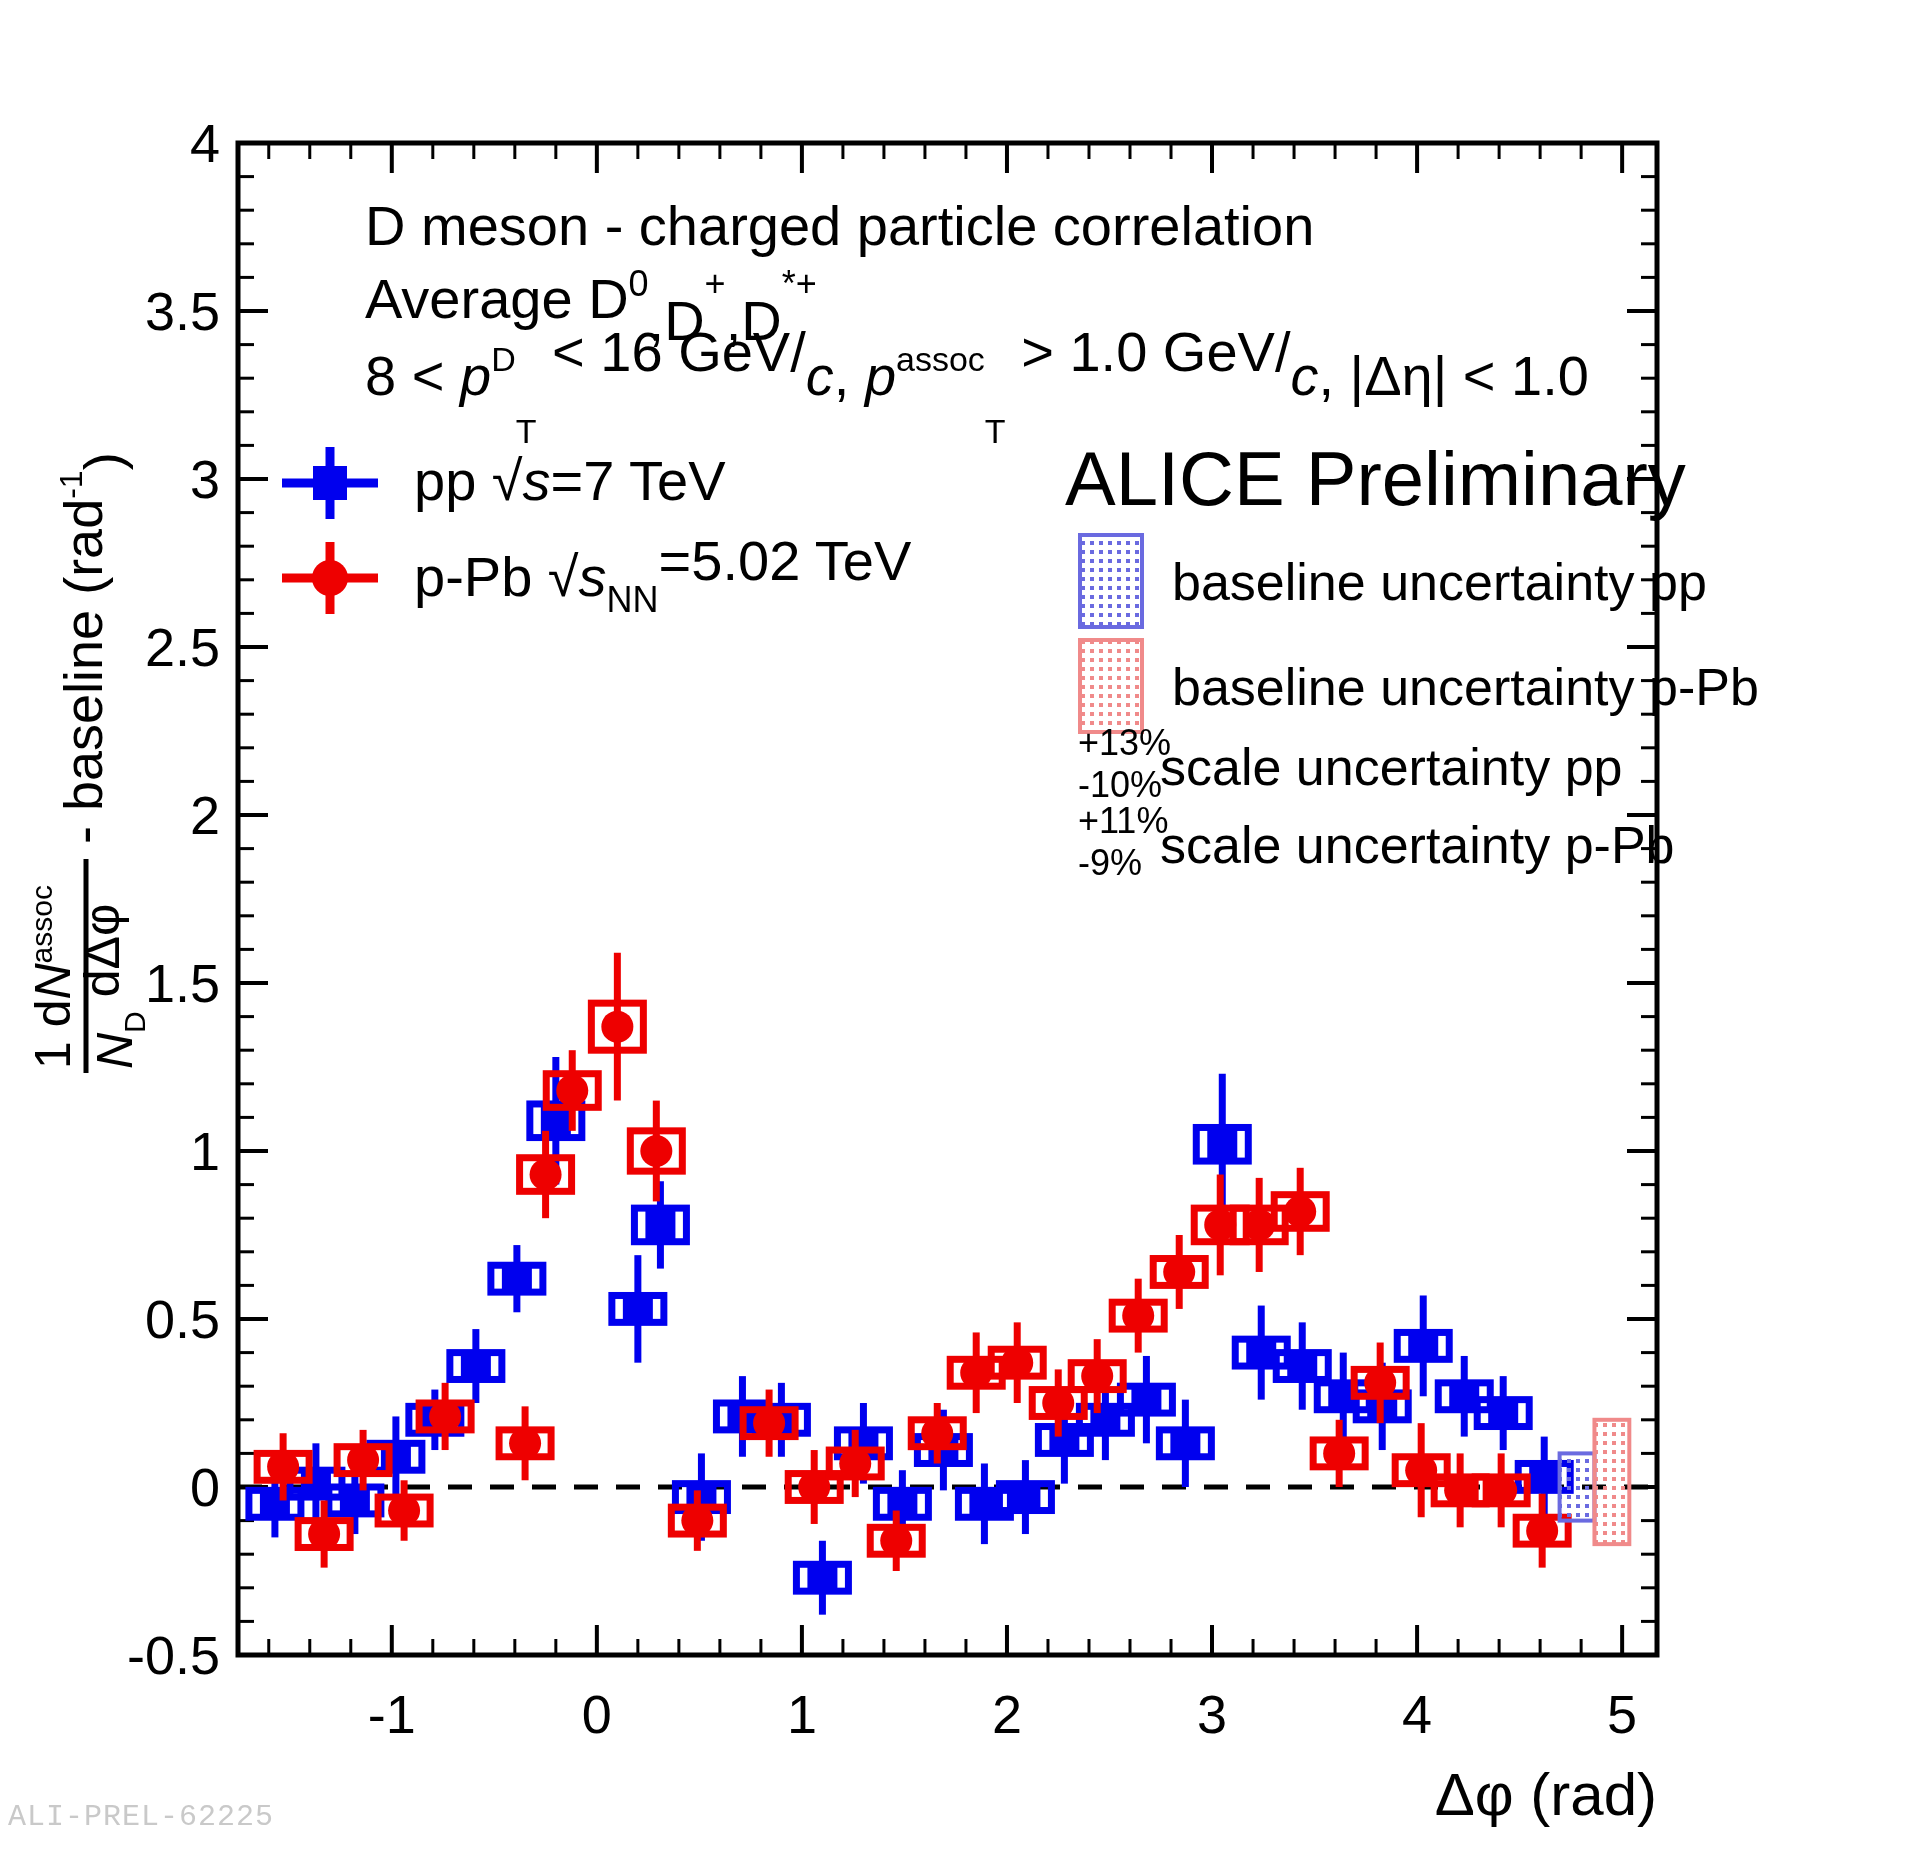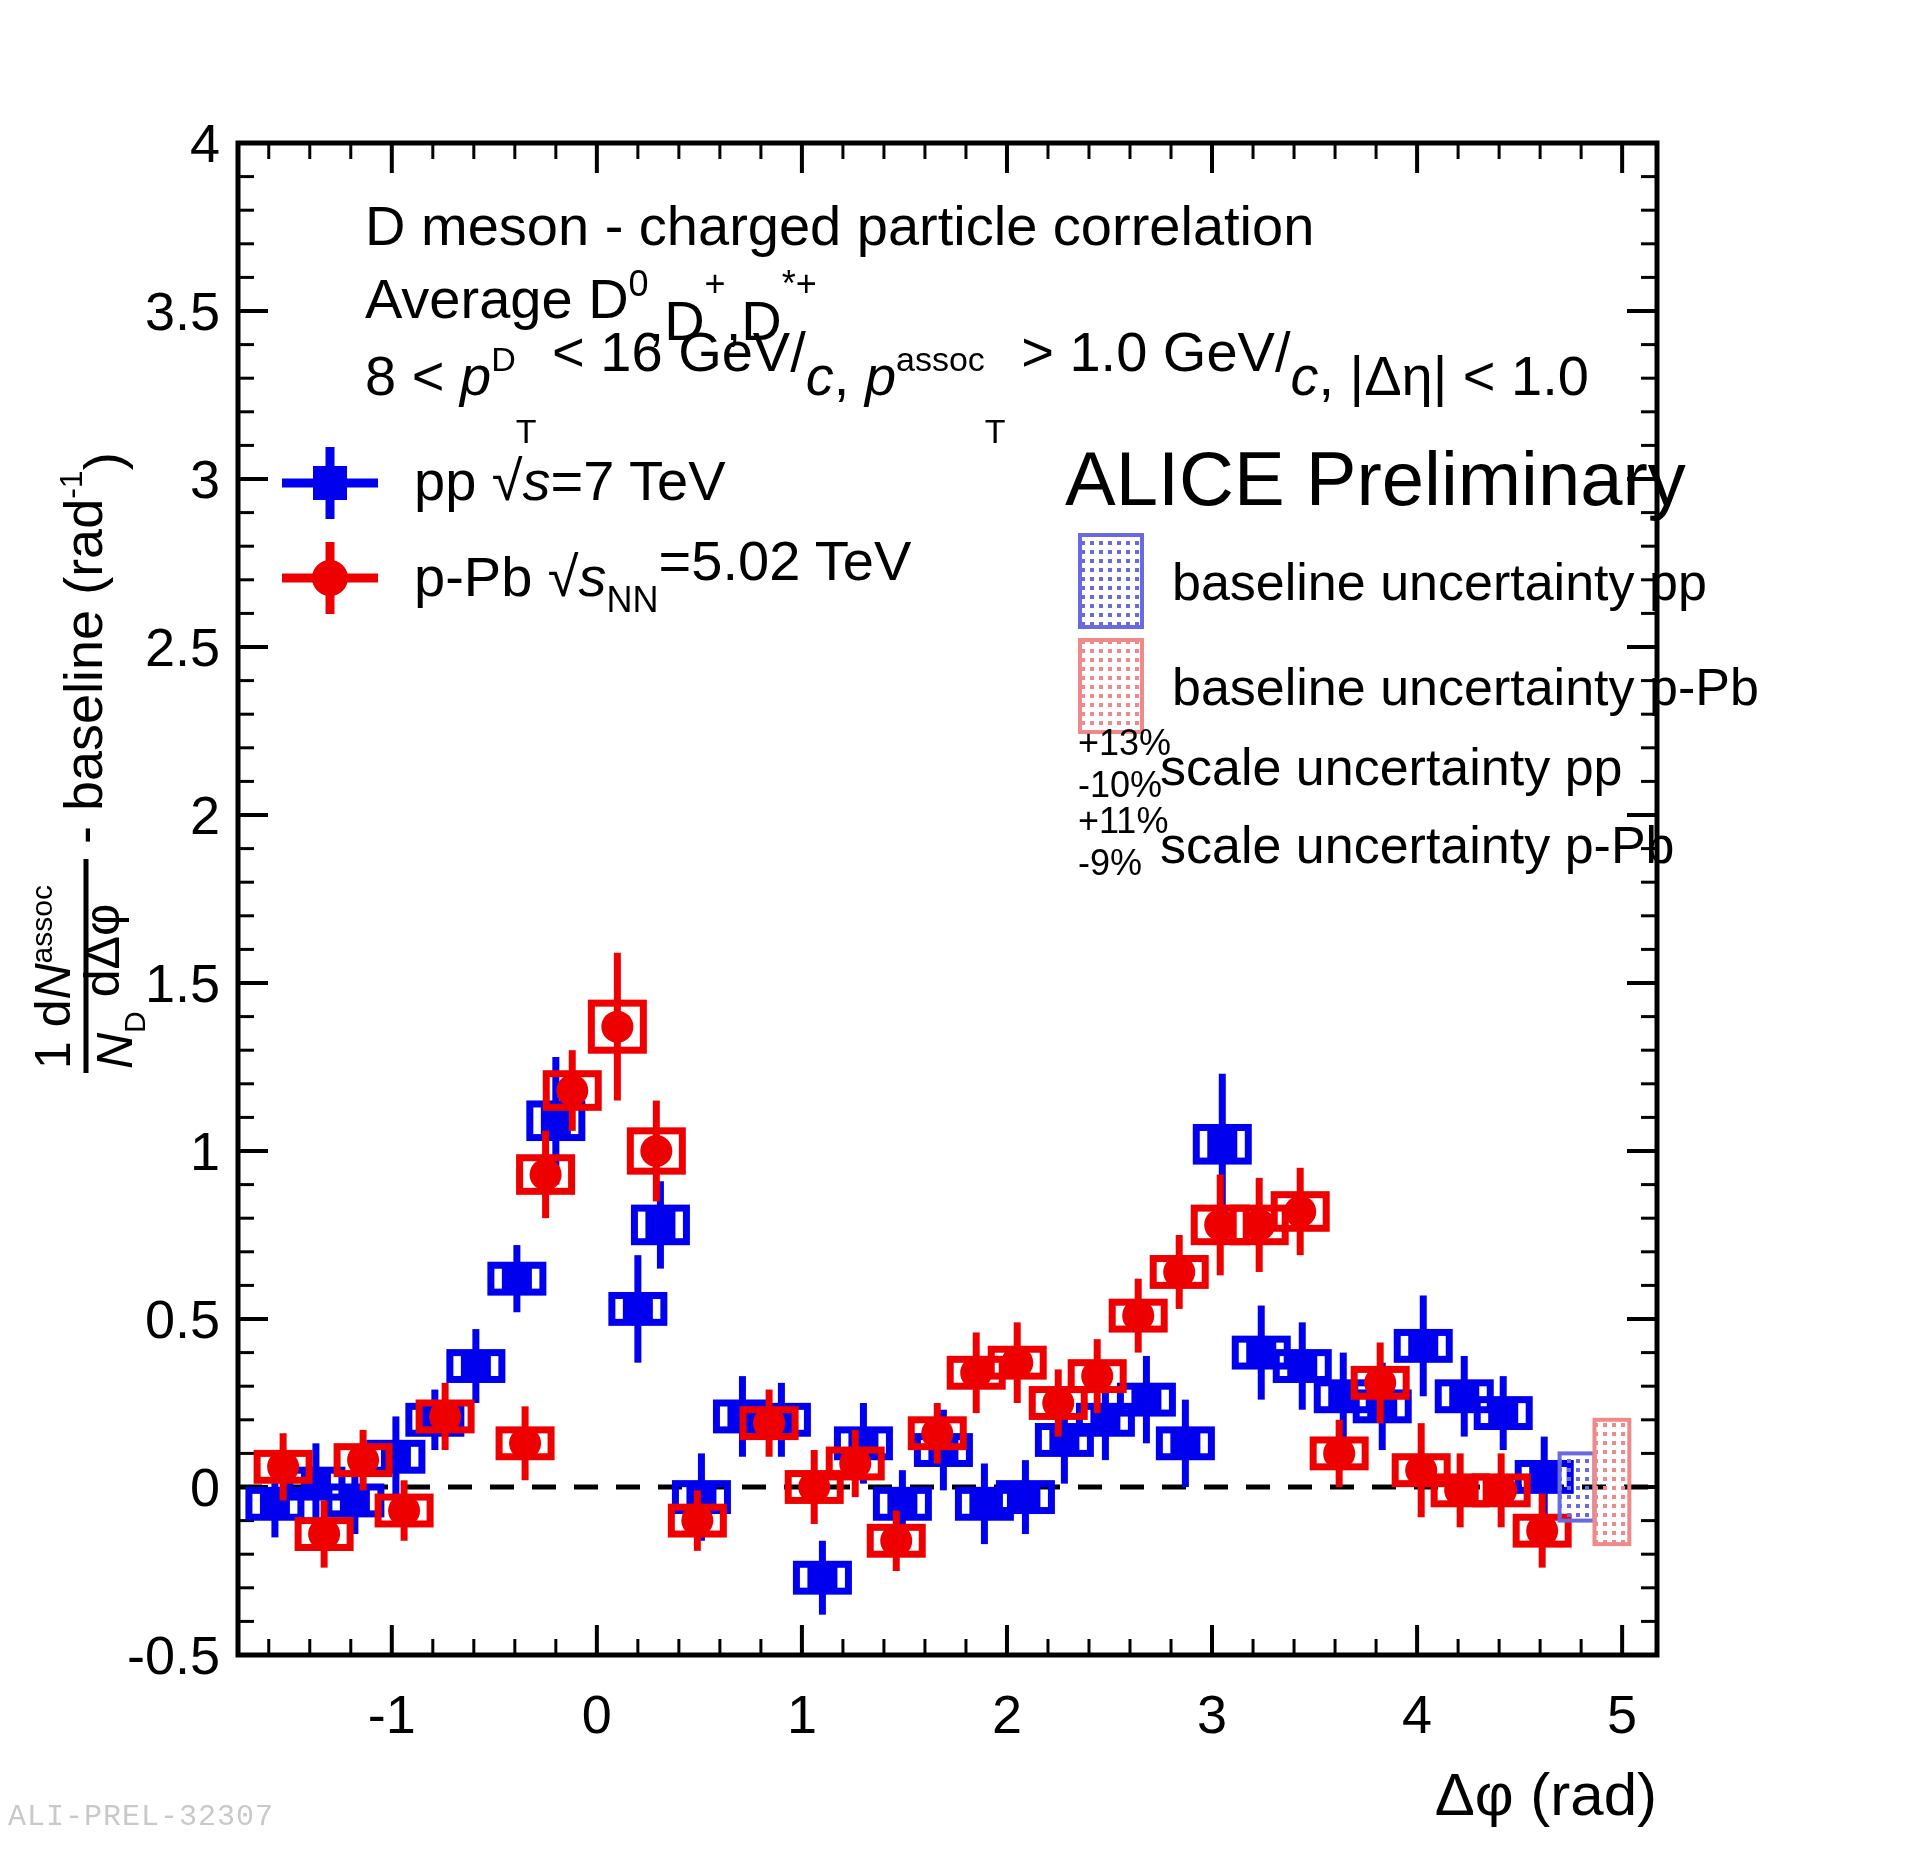--- a/index.html
+++ b/index.html
@@ -571,14 +571,14 @@
         </g>
         <text x="1172" y="705" font-size="52" text-anchor="start" font-style="normal" font-weight="normal" fill="#000">baseline uncertainty p-Pb</text>
         <text x="1078" y="755" font-size="36" text-anchor="start" font-style="normal" font-weight="normal" fill="#000">+13%</text>
         <text x="1078" y="797" font-size="36" text-anchor="start" font-style="normal" font-weight="normal" fill="#000">-10%</text>
         <text x="1160" y="785" font-size="52" text-anchor="start" font-style="normal" font-weight="normal" fill="#000">scale uncertainty pp</text>
         <text x="1078" y="833" font-size="36" text-anchor="start" font-style="normal" font-weight="normal" fill="#000">+11%</text>
         <text x="1078" y="875" font-size="36" text-anchor="start" font-style="normal" font-weight="normal" fill="#000">-9%</text>
         <text x="1160" y="863" font-size="52" text-anchor="start" font-style="normal" font-weight="normal" fill="#000">scale uncertainty p-Pb</text>
       </g>
   </svg>
-  <div class="watermark">ALI-PREL-32307</div>
+  <div class="watermark">ALI-PREL-62225</div>
 </div>
 
 </body></html>

